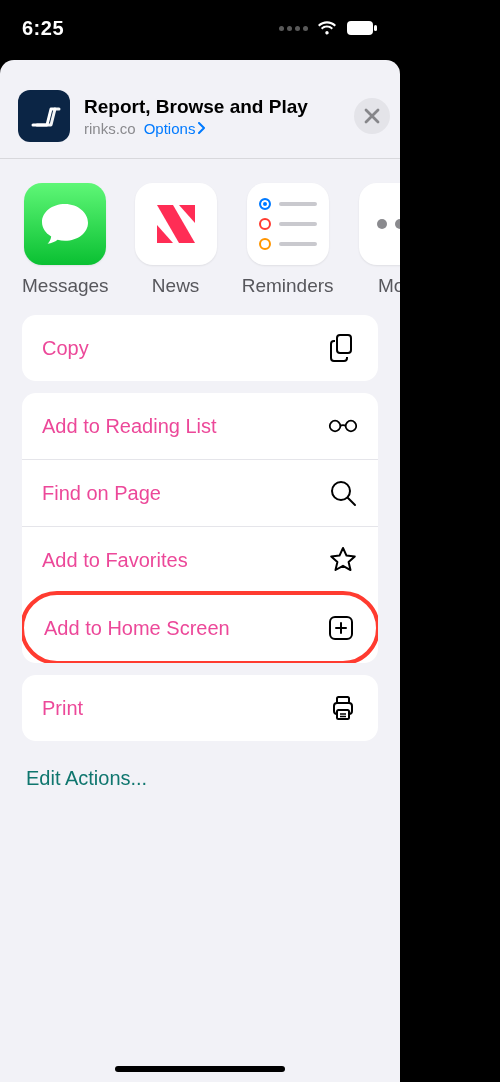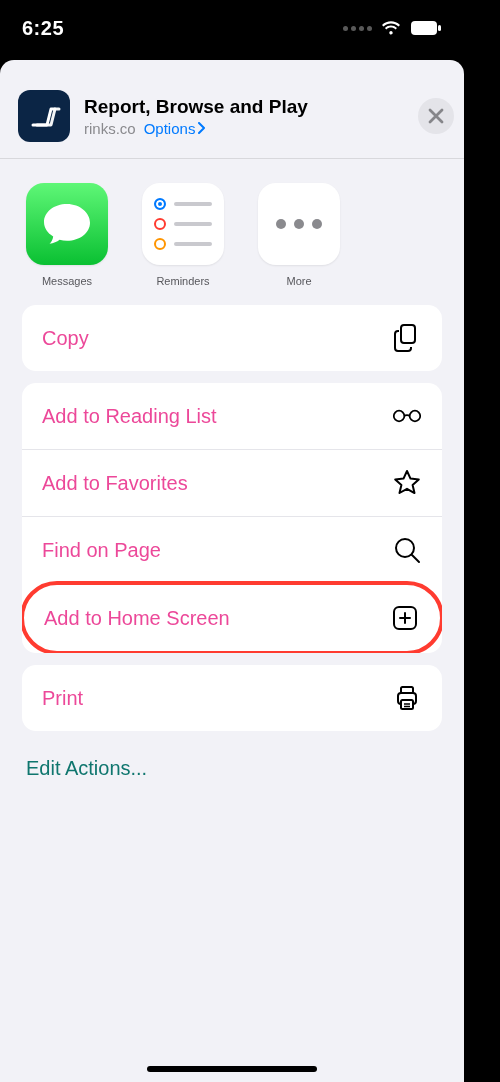--- a/index.html
+++ b/index.html
@@ -1,38 +1,38 @@
 <!DOCTYPE html>
 <html><head>
 <meta charset="utf-8">
 <style>
   * { box-sizing: border-box; margin: 0; padding: 0; }
   html, body { width: 500px; height: 1082px; font-family: -apple-system, 'Helvetica Neue', Arial, sans-serif; background:#000; }
-  .screen { width:464px; height:1082px; background:#000; position:relative; overflow:hidden; }
+  .screen { width:400px; height:1082px; background:#000; position:relative; overflow:hidden; }
   .status-bar { height:56px; display:flex; justify-content:space-between; align-items:center; padding:0 22px; color:#fff; }
   .status-time { font-size:20px; font-weight:600; letter-spacing:0.5px; }
   .status-right { display:flex; align-items:center; gap:8px; }
   .status-dots { display:flex; gap:3px; opacity:0.35; }
   .status-dots span { width:5px; height:5px; background:#fff; border-radius:50%; }
   .wifi-icon, .battery-icon { display:inline-block; color:#fff; }
   .sheet { position:absolute; left:0; right:0; top:60px; bottom:0; background:#f2f2f7; border-top-left-radius:14px; border-top-right-radius:14px; box-shadow:0 -2px 12px rgba(0,0,0,0.3); overflow:hidden; }
   .sheet-inner { position:relative; height:100%; }
   .handle-area { height:8px; display:flex; justify-content:center; align-items:flex-end; }
   .sheet::before { content:""; position:absolute; top:-9px; left:24px; right:24px; height:20px; background:#e3e3e8; border-top-left-radius:14px; border-top-right-radius:14px; z-index:-1; }
   .header { display:flex; align-items:center; padding:22px 10px 16px 18px; border-bottom:1px solid #d8d8dc; }
   .app-icon { width:52px; height:52px; border-radius:12px; background:#0b2545; display:flex; align-items:center; justify-content:center; margin-right:14px; flex-shrink:0; }
   .header-text { flex:1; }
   .header-title { font-size:19px; font-weight:600; color:#000; line-height:1.25; }
   .header-sub { font-size:15px; color:#8a8a8e; display:flex; align-items:center; gap:8px; margin-top:1px; }
   .header-options { color:#007aff; display:flex; align-items:center; gap:3px; }
   .close-btn { width:36px; height:36px; border-radius:50%; background:#e4e4e9; display:flex; align-items:center; justify-content:center; flex-shrink:0; }
   .apps-row { display:flex; gap:26px; padding:24px 22px 18px 22px; }
   .app-target { width:90px; display:flex; flex-direction:column; align-items:center; gap:10px; }
   .app-tile { width:82px; height:82px; border-radius:18px; display:flex; align-items:center; justify-content:center; box-shadow:0 1px 2px rgba(0,0,0,0.08); }
-  .app-label { font-size:11px; color:#57575c; text-align:center; }
+  .app-label { font-size:19px; color:#57575c; text-align:center; }
   
   .tile-messages { background:linear-gradient(180deg,#5ff777,#0ac032); }
   
   .tile-news { background:#fff; }
   
   .tile-reminders { background:#fff; flex-direction:column; gap:8px; padding:14px 12px; align-items:flex-start; }
   .reminder-row { display:flex; align-items:center; gap:8px; width:100%; }
   .reminder-dot { width:12px; height:12px; border-radius:50%; border:2px solid; }
   .reminder-line { flex:1; height:4px; background:#c9c9ce; border-radius:2px; }
   
@@ -112,20 +112,30 @@
       <div class="apps-row">
         <div class="app-target">
           <div class="app-tile tile-messages">
             <svg width="52" height="48" viewBox="0 0 52 48">
                 <path d="M26 4C13 4 3 12 3 22c0 6 3.6 11.2 9.2 14.4-.4 2.5-1.6 5.4-3.6 7.4 3.8-.4 7.4-2 10-4 2.3.6 4.8 1 7.4 1 13 0 23-8 23-18S39 4 26 4z" fill="#fff"></path>
               </svg>
           </div>
           <div class="app-label">Messages</div>
         </div>
         <div class="app-target">
+          <div class="app-tile tile-news">
+            <svg width="50" height="50" viewBox="0 0 50 50">
+              <polygon points="6,6 22,6 44,44 28,44" fill="#ff2d55"></polygon>
+              <polygon points="28,6 44,6 44,24" fill="#ff2d55"></polygon>
+              <polygon points="6,26 6,44 22,44" fill="#ff2d55"></polygon>
+            </svg>
+          </div>
+          <div class="app-label">News</div>
+        </div>
+        <div class="app-target">
           <div class="app-tile tile-reminders">
             <div class="reminder-row">
                 <span class="reminder-dot" style="border-color:#007aff;background:#007aff;box-shadow:inset 0 0 0 2px #fff"></span>
                 <span class="reminder-line"></span>
               </div>
             <div class="reminder-row">
                 <span class="reminder-dot" style="border-color:#ff3b30"></span>
                 <span class="reminder-line"></span>
               </div>
             <div class="reminder-row">
@@ -165,33 +175,33 @@
             <span class="action-label">Add to Reading List</span>
             <span class="action-icon">
               <svg width="34" height="16" viewBox="0 0 34 16">
                   <circle cx="8" cy="8" r="6" fill="none" stroke="#000" stroke-width="2"></circle>
                   <circle cx="26" cy="8" r="6" fill="none" stroke="#000" stroke-width="2"></circle>
                   <path d="M14 8c1-1.5 5-1.5 6 0" fill="none" stroke="#000" stroke-width="2"></path>
                 </svg>
             </span>
           </div>
           <div class="action-item">
-            <span class="action-label">Add to Favorites</span>
-            <span class="action-icon">
-              <svg width="28" height="28" viewBox="0 0 28 28">
-                  <path d="M14 2l3.5 7.6 8.3.8-6.2 5.6 1.9 8.1L14 19.8 6.5 24l1.9-8.1L2.2 10.4l8.3-.8L14 2z" fill="none" stroke="#000" stroke-width="2" stroke-linejoin="round"></path>
-                </svg>
-            </span>
-          </div>
-          <div class="action-item">
             <span class="action-label">Find on Page</span>
             <span class="action-icon">
               <svg width="28" height="28" viewBox="0 0 28 28">
                   <circle cx="12" cy="12" r="9" fill="none" stroke="#000" stroke-width="2"></circle>
                   <path d="M19 19l7 7" stroke="#000" stroke-width="2" stroke-linecap="round"></path>
+                </svg>
+            </span>
+          </div>
+          <div class="action-item">
+            <span class="action-label">Add to Favorites</span>
+            <span class="action-icon">
+              <svg width="28" height="28" viewBox="0 0 28 28">
+                  <path d="M14 2l3.5 7.6 8.3.8-6.2 5.6 1.9 8.1L14 19.8 6.5 24l1.9-8.1L2.2 10.4l8.3-.8L14 2z" fill="none" stroke="#000" stroke-width="2" stroke-linejoin="round"></path>
                 </svg>
             </span>
           </div>
           <div class="highlight-ring">
             <div class="action-item">
               <span class="action-label">Add to Home Screen</span>
               <span class="action-icon">
                 <svg width="26" height="26" viewBox="0 0 26 26">
                     <rect x="2" y="2" width="22" height="22" rx="5" fill="none" stroke="#000" stroke-width="2"></rect>
                     <path d="M13 8v10M8 13h10" stroke="#000" stroke-width="2" stroke-linecap="round"></path>

